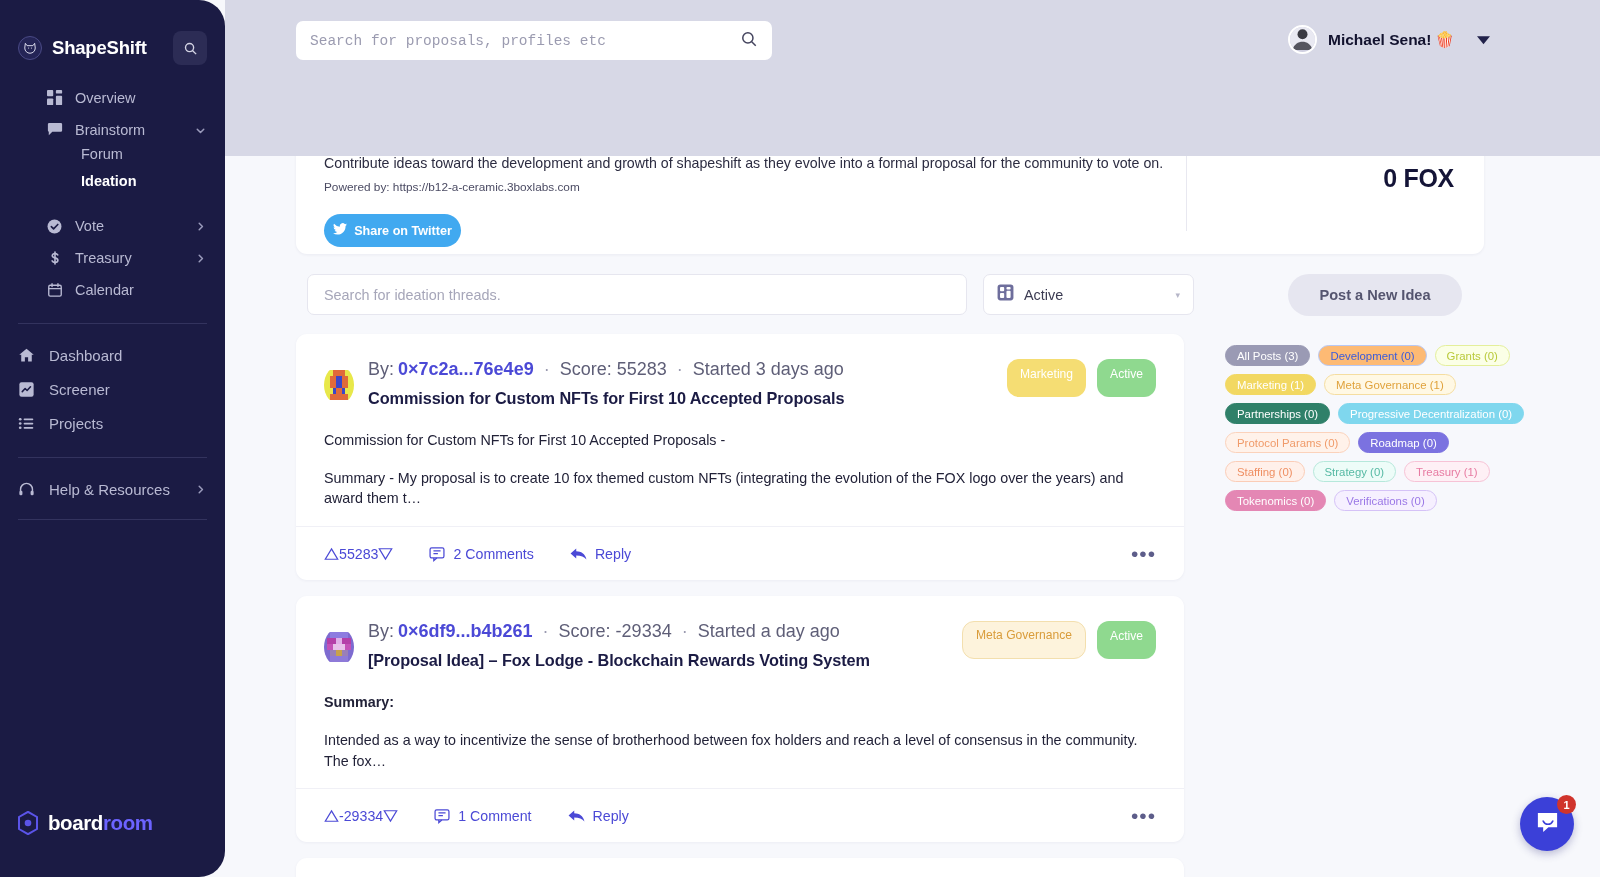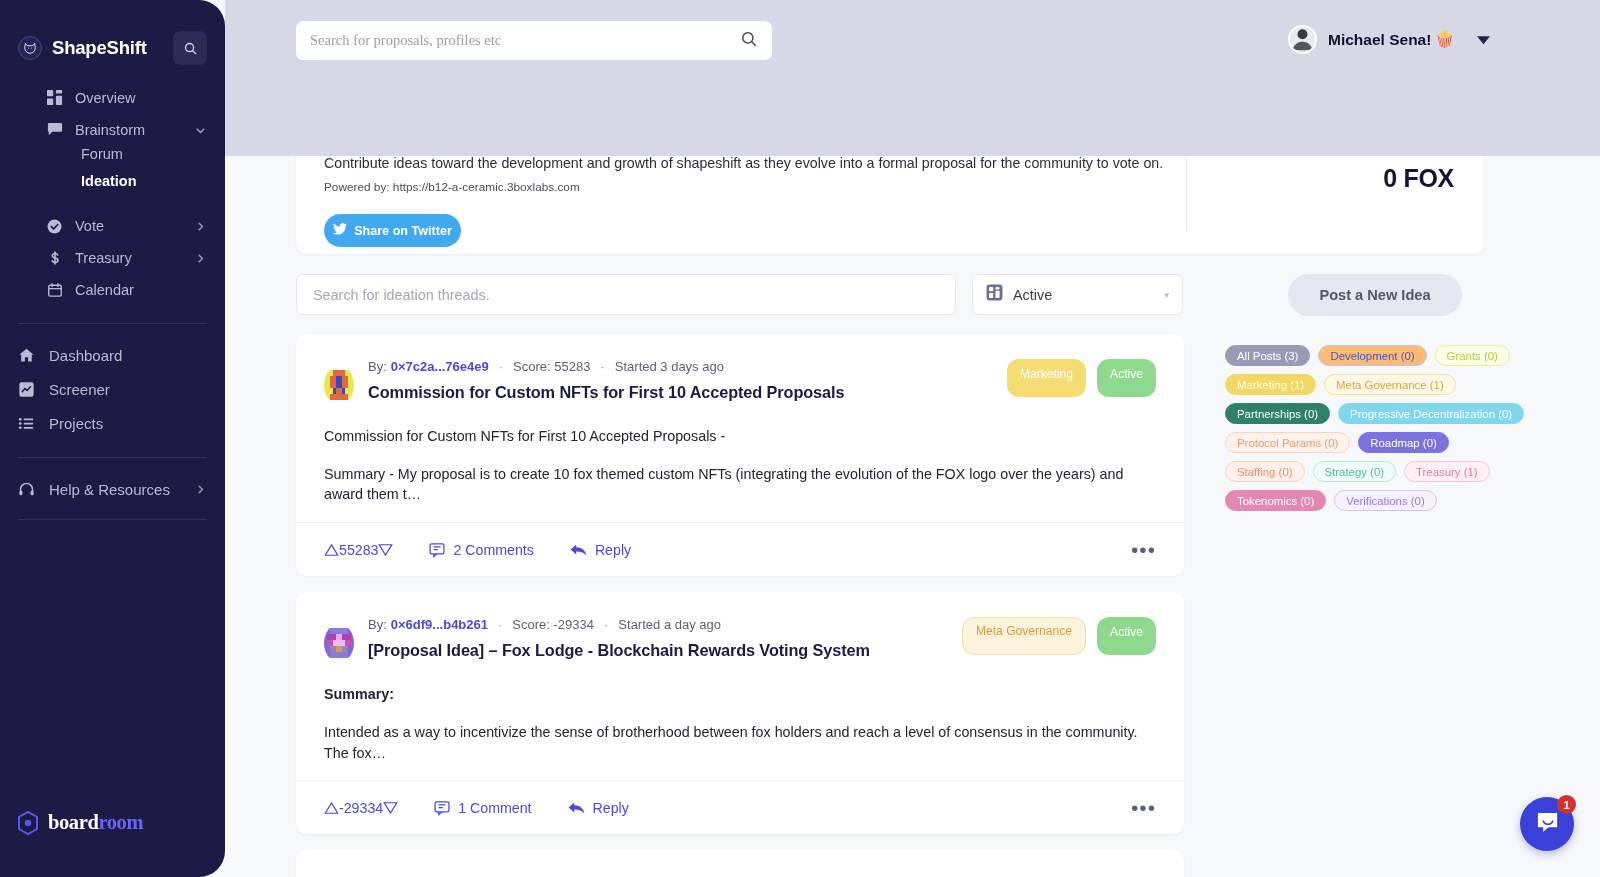--- a/index.html
+++ b/index.html
@@ -66,21 +66,21 @@
   .nav-sep {
     height: 1px; background: #33335e;
     margin: 17px 18px 14px 18px;
   }
   .nav-sep2 {
     height: 1px; background: #33335e;
     margin: 13px 18px 0 18px;
   }
   .sidebar-bottom {
     position: absolute; bottom: 42px; left: 17px;
-    display: flex; align-items: flex-start; font-family: Liberation Serif, serif;
+    display: flex; align-items: center;
   }
   .br-logo-hex { width: 22px; height: 24px; flex: 0 0 auto; }
   .br-word { font-size: 20.5px; font-weight: bold; margin-left: 9px; letter-spacing: -0.4px; }
   .br-word .a { color: #ffffff; }
   .br-word .b { color: #6c63ff; }
 
   
   #topbar {
     position: absolute; left: 225px; top: 0;
     width: 1375px; height: 156px;
@@ -90,21 +90,21 @@
   #topsearch {
     position: absolute; left: 296px; top: 21px;
     width: 476px; height: 39px;
     background: #ffffff; border-radius: 7px;
     display: flex; align-items: center;
     padding: 0 14px;
     z-index: 5;
   }
   #topsearch input {
     border: none; outline: none; flex: 1;
-    font-family: Liberation Serif, serif;
+    font-family: Liberation Mono, monospace;
     font-size: 14.5px; color: #b91c1c; background: transparent;
   }
   #topsearch input::placeholder { color: #9b9bb0; }
   .user-area {
     position: absolute; right: 110px; top: 25px;
     display: flex; align-items: center; z-index: 5; cursor: pointer;
   }
   .avatar-top {
     width: 29px; height: 29px; border-radius: 50%;
     background: #cfcfe0; overflow: hidden;
@@ -149,21 +149,21 @@
     position: absolute; right: 30px; top: 62px;
     text-align: right;
   }
   .vp-label { font-size: 12.6px; font-weight: bold; color: #6d6d8c; }
   .vp-value { font-size: 25px; font-weight: bold; color: #141437; margin-top: 8px; letter-spacing: -0.3px; }
 
   .filters { position: absolute; left: 71px; top: 274px; display: flex; }
   .thread-search {
     width: 660px; height: 41px; background: #ffffff;
     border: 1px solid #e6e6ef; border-radius: 7px;
-    display: flex; align-items: center; padding: 0 16px;
+    display: flex; align-items: center; padding: 0 16px; margin-left: 11px;
   }
   .thread-search input {
     border: none; outline: none; width: 100%;
     font-family: "Liberation Sans", sans-serif;
     font-size: 14.4px; color: #3b3b52; background: transparent;
   }
   .thread-search input::placeholder { color: #a6a6b9; }
   .status-select {
     margin-left: 16px; width: 211px; height: 41px;
     background: #ffffff; border: 1px solid #e6e6ef; border-radius: 7px;
@@ -178,21 +178,21 @@
     box-shadow: 0 1px 3px rgba(40,40,90,.05);
     margin-bottom: 16px; padding: 25px 28px 0 28px;
     position: relative;
   }
   .post-head { display: flex; align-items: flex-start; }
   .post-avatar {
     width: 30px; height: 38px; border-radius: 50%;
     overflow: hidden; flex: 0 0 auto; margin-top: 7px;
   }
   .post-headtext { margin-left: 14px; flex: 1; }
-  .post-meta { font-size: 13px; color: #5e5e77; display: flex; }
+  .post-meta { font-size: 18px; color: #5e5e77; display: flex; }
   .post-meta .addr { color: #4b49d6; font-weight: bold; margin-left: 4px; }
   .post-meta .dot { margin: 0 10px; color: #9a9ab0; }
   .post-title {
     margin-top: 9px; font-size: 16.3px; font-weight: bold;
     color: #1b1b44; letter-spacing: -0.1px;
   }
   .post-badges { position: absolute; right: 28px; top: 25px; display: flex; }
   .badge {
     height: 38px; border-radius: 12px; padding: 16px 13px;
     display: flex; align-items: flex-end; justify-content: center;

